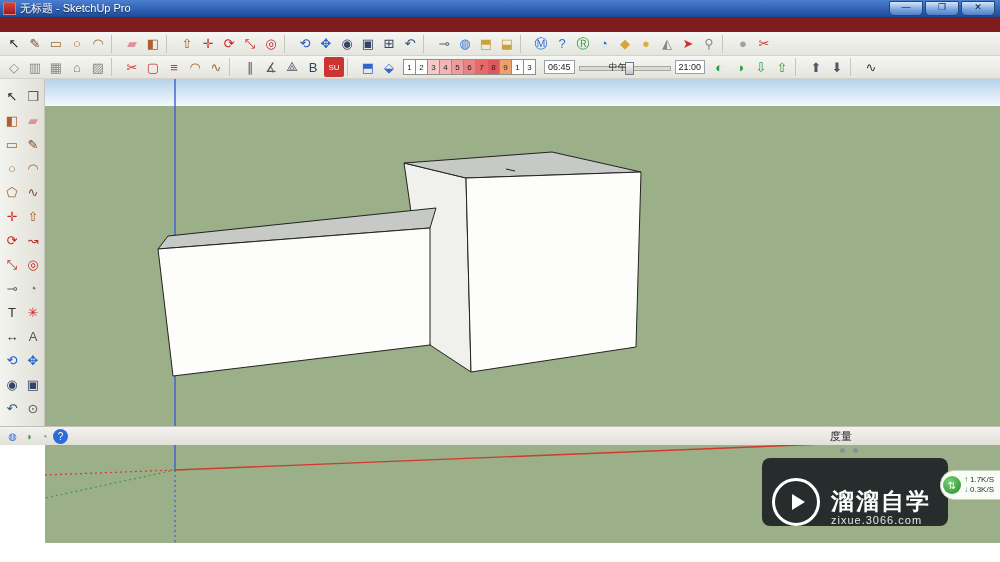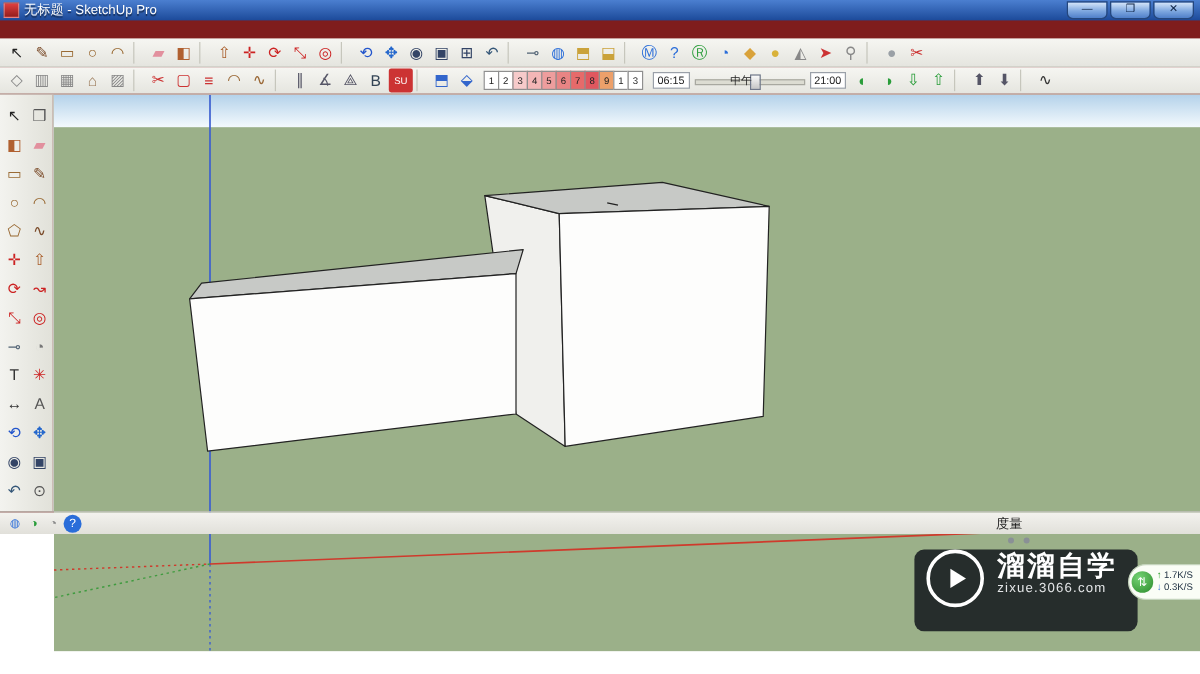--- a/index.html
+++ b/index.html
@@ -48,21 +48,21 @@
   .lefttools{position:absolute;top:79px;bottom:19px;left:0;width:45px;
     background:linear-gradient(90deg,#f3f3ef,#e1e1d9);border-right:1px solid #c6c6be;
     display:flex;flex-wrap:wrap;align-content:flex-start;padding:6px 1px 0 2px;gap:1px;box-sizing:border-box;}
   .ltbtn{width:20px;height:23px;display:inline-flex;align-items:center;justify-content:center;font-size:13px;flex:none;}
 
   
   .viewport{position:absolute;left:45px;top:79px;width:955px;height:464px;overflow:hidden;}
 
   
   .watermark{position:absolute;left:717px;top:379px;width:186px;height:68px;
-    background:rgba(18,22,28,.85);border-radius:8px;display:flex;align-items:flex-start;
+    background:rgba(18,22,28,.85);border-radius:8px;display:flex;align-items:flex-end;
     padding:0 10px;gap:11px;color:#fff;box-sizing:border-box;}
   .wm-dots{position:absolute;top:-10px;left:78px;display:flex;gap:8px;}
   .wm-dots i{width:5px;height:5px;border-radius:50%;background:#8a9096;display:block;}
   .wm-logo{width:42px;height:42px;border:3px solid #fff;border-radius:50%;
     display:flex;align-items:center;justify-content:center;flex:none;}
   .wm-play{width:0;height:0;border-left:13px solid #fff;border-top:8px solid transparent;
     border-bottom:8px solid transparent;margin-left:4px;}
   .wm-brand{font-size:23px;font-weight:bold;letter-spacing:2px;line-height:26px;}
   .wm-url{font-size:11px;letter-spacing:1px;color:#e4e6e8;}
 
@@ -174,21 +174,21 @@
         <span class="scene-cell" style="background: rgb(246, 202, 202);">3</span>
         <span class="scene-cell" style="background: rgb(243, 182, 182);">4</span>
         <span class="scene-cell" style="background: rgb(238, 157, 157);">5</span>
         <span class="scene-cell" style="background: rgb(232, 132, 132);">6</span>
         <span class="scene-cell" style="background: rgb(230, 106, 106);">7</span>
         <span class="scene-cell" style="background: rgb(224, 87, 95);">8</span>
         <span class="scene-cell" style="background: rgb(237, 160, 106);">9</span>
         <span class="scene-cell" style="background: rgb(255, 255, 255);">1</span>
         <span class="scene-cell" style="background: rgb(255, 255, 255);">3</span>
       </span>
-    <span class="time-box">06:15</span>
+    <span class="time-box">06:45</span>
     <span class="slider">
       <span class="slider-track"></span>
       <span class="slider-label">中午</span>
       <span class="slider-handle"></span>
     </span>
     <span class="time-box">21:00</span>
     <span class="tgroup">
         <span class="tbtn" style="color: rgb(42, 157, 58);">◐</span>
         <span class="tbtn" style="color: rgb(42, 157, 58);">◑</span>
         <span class="tbtn" style="color: rgb(42, 157, 58);">⇩</span>

